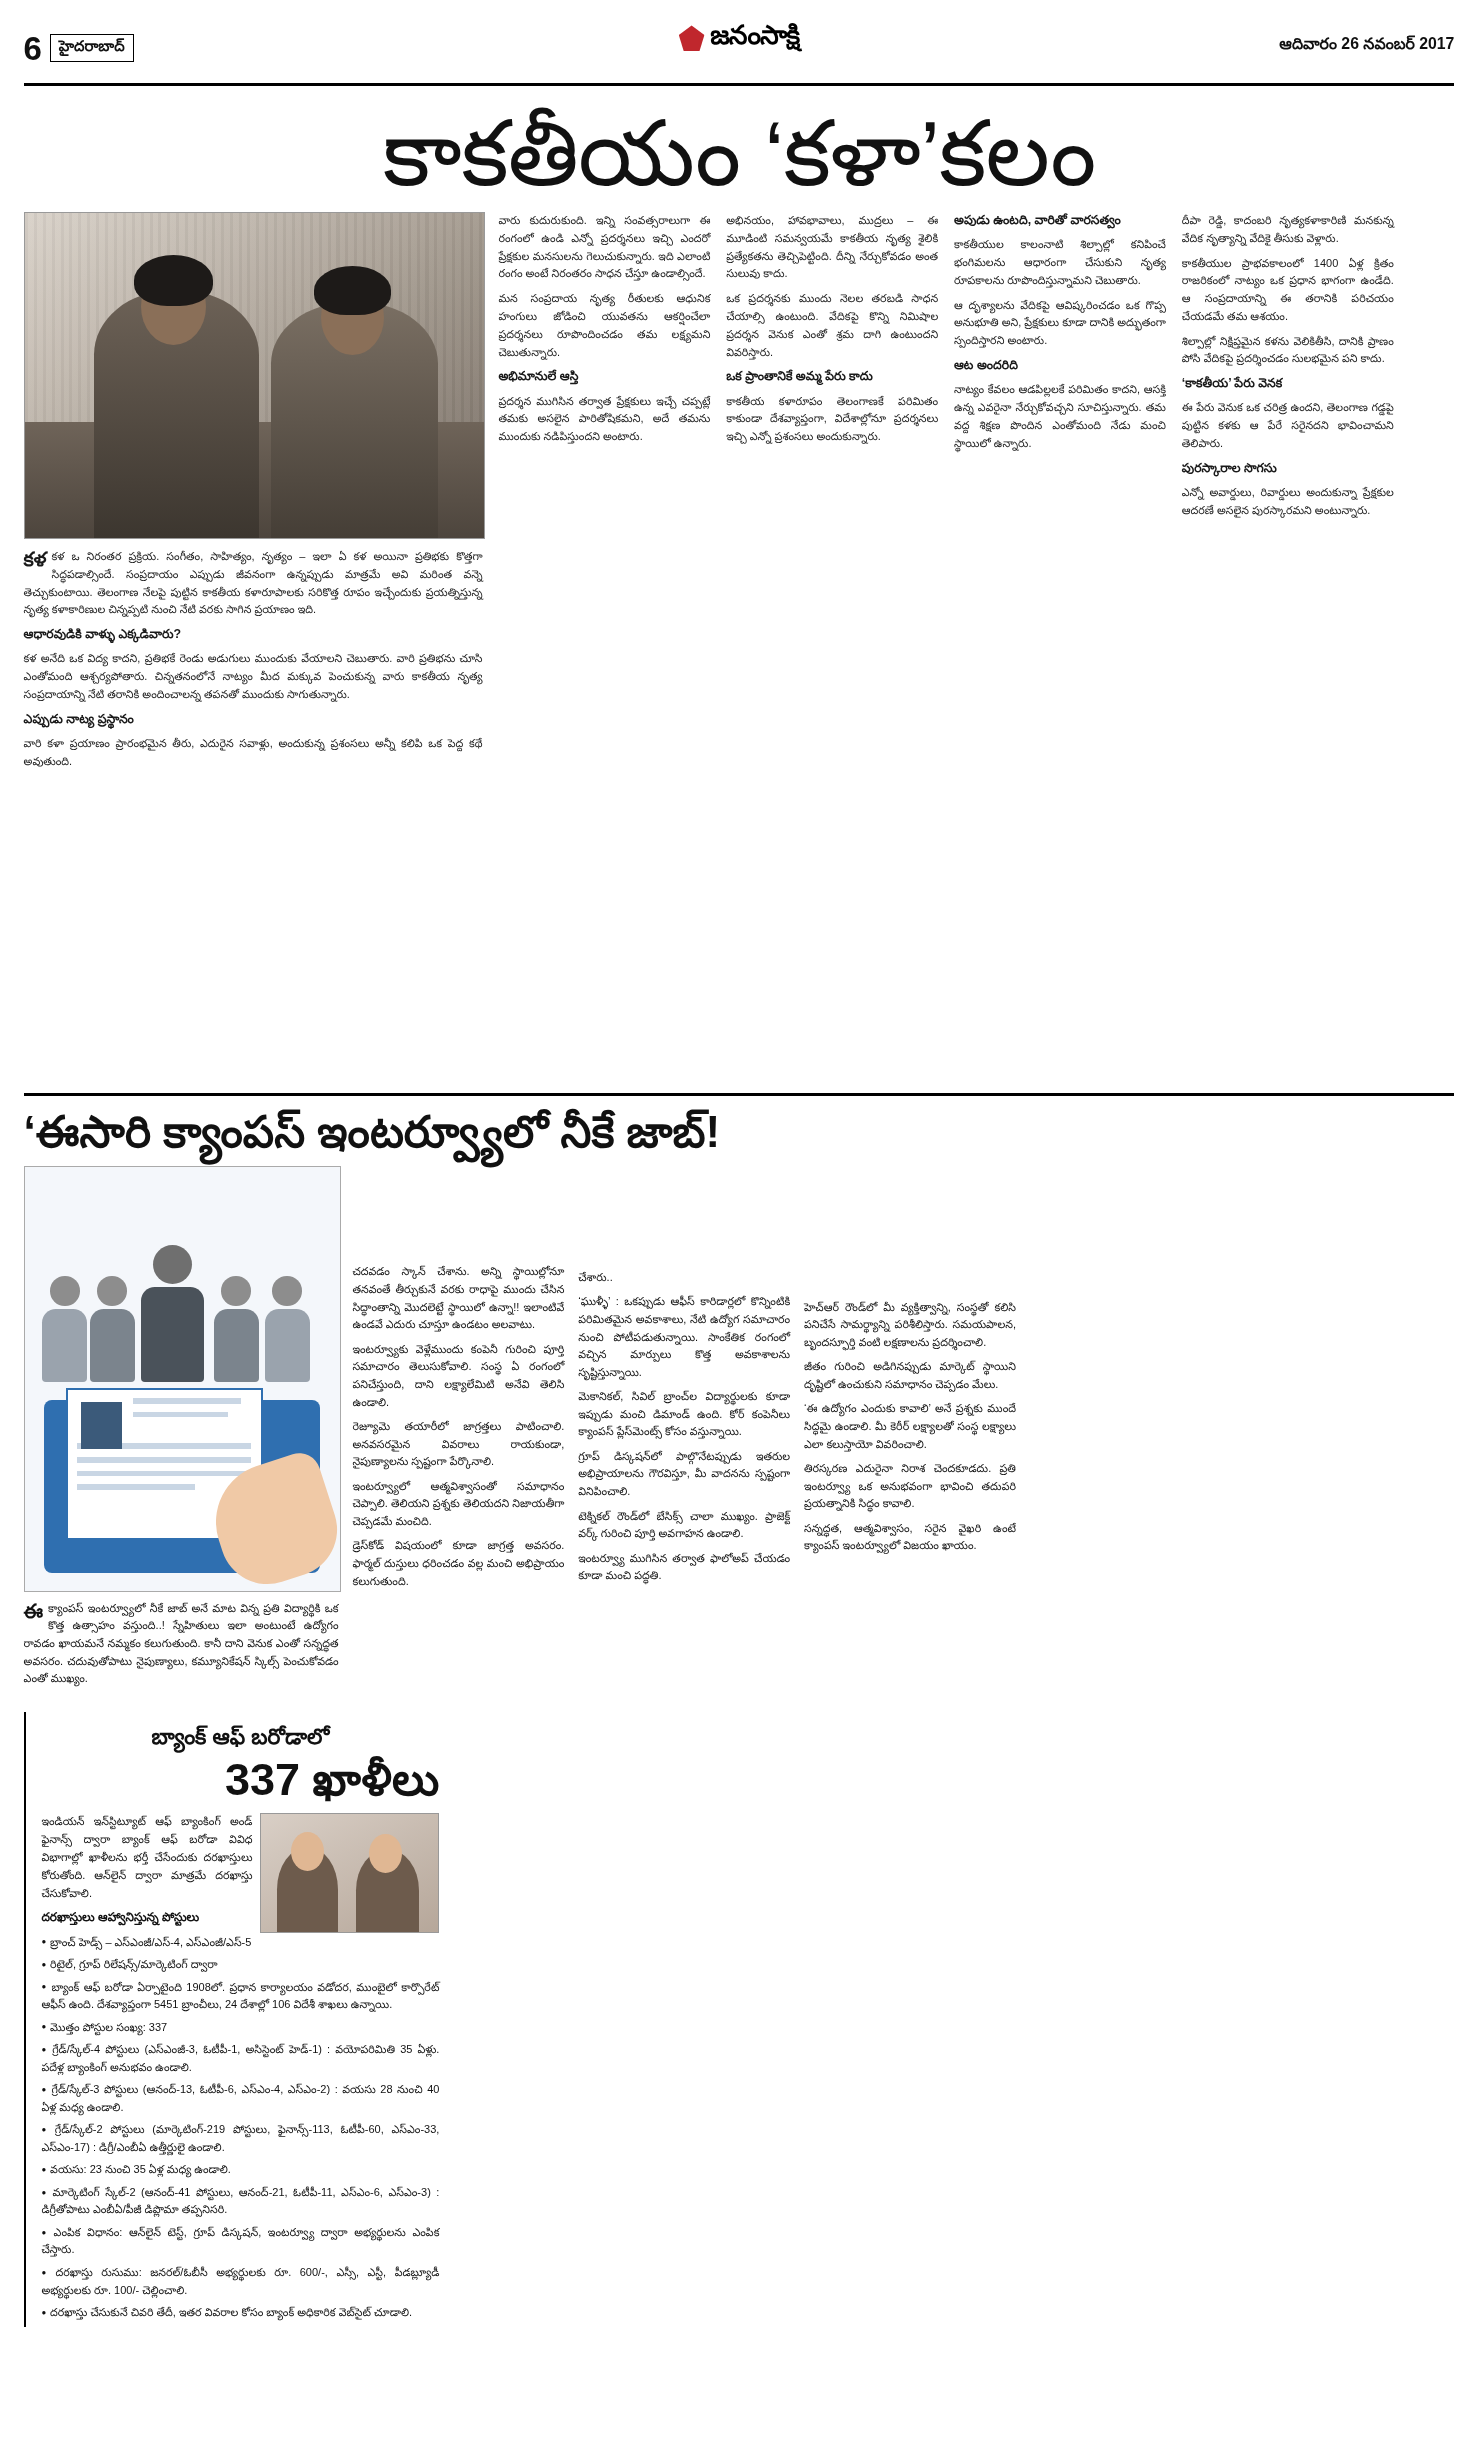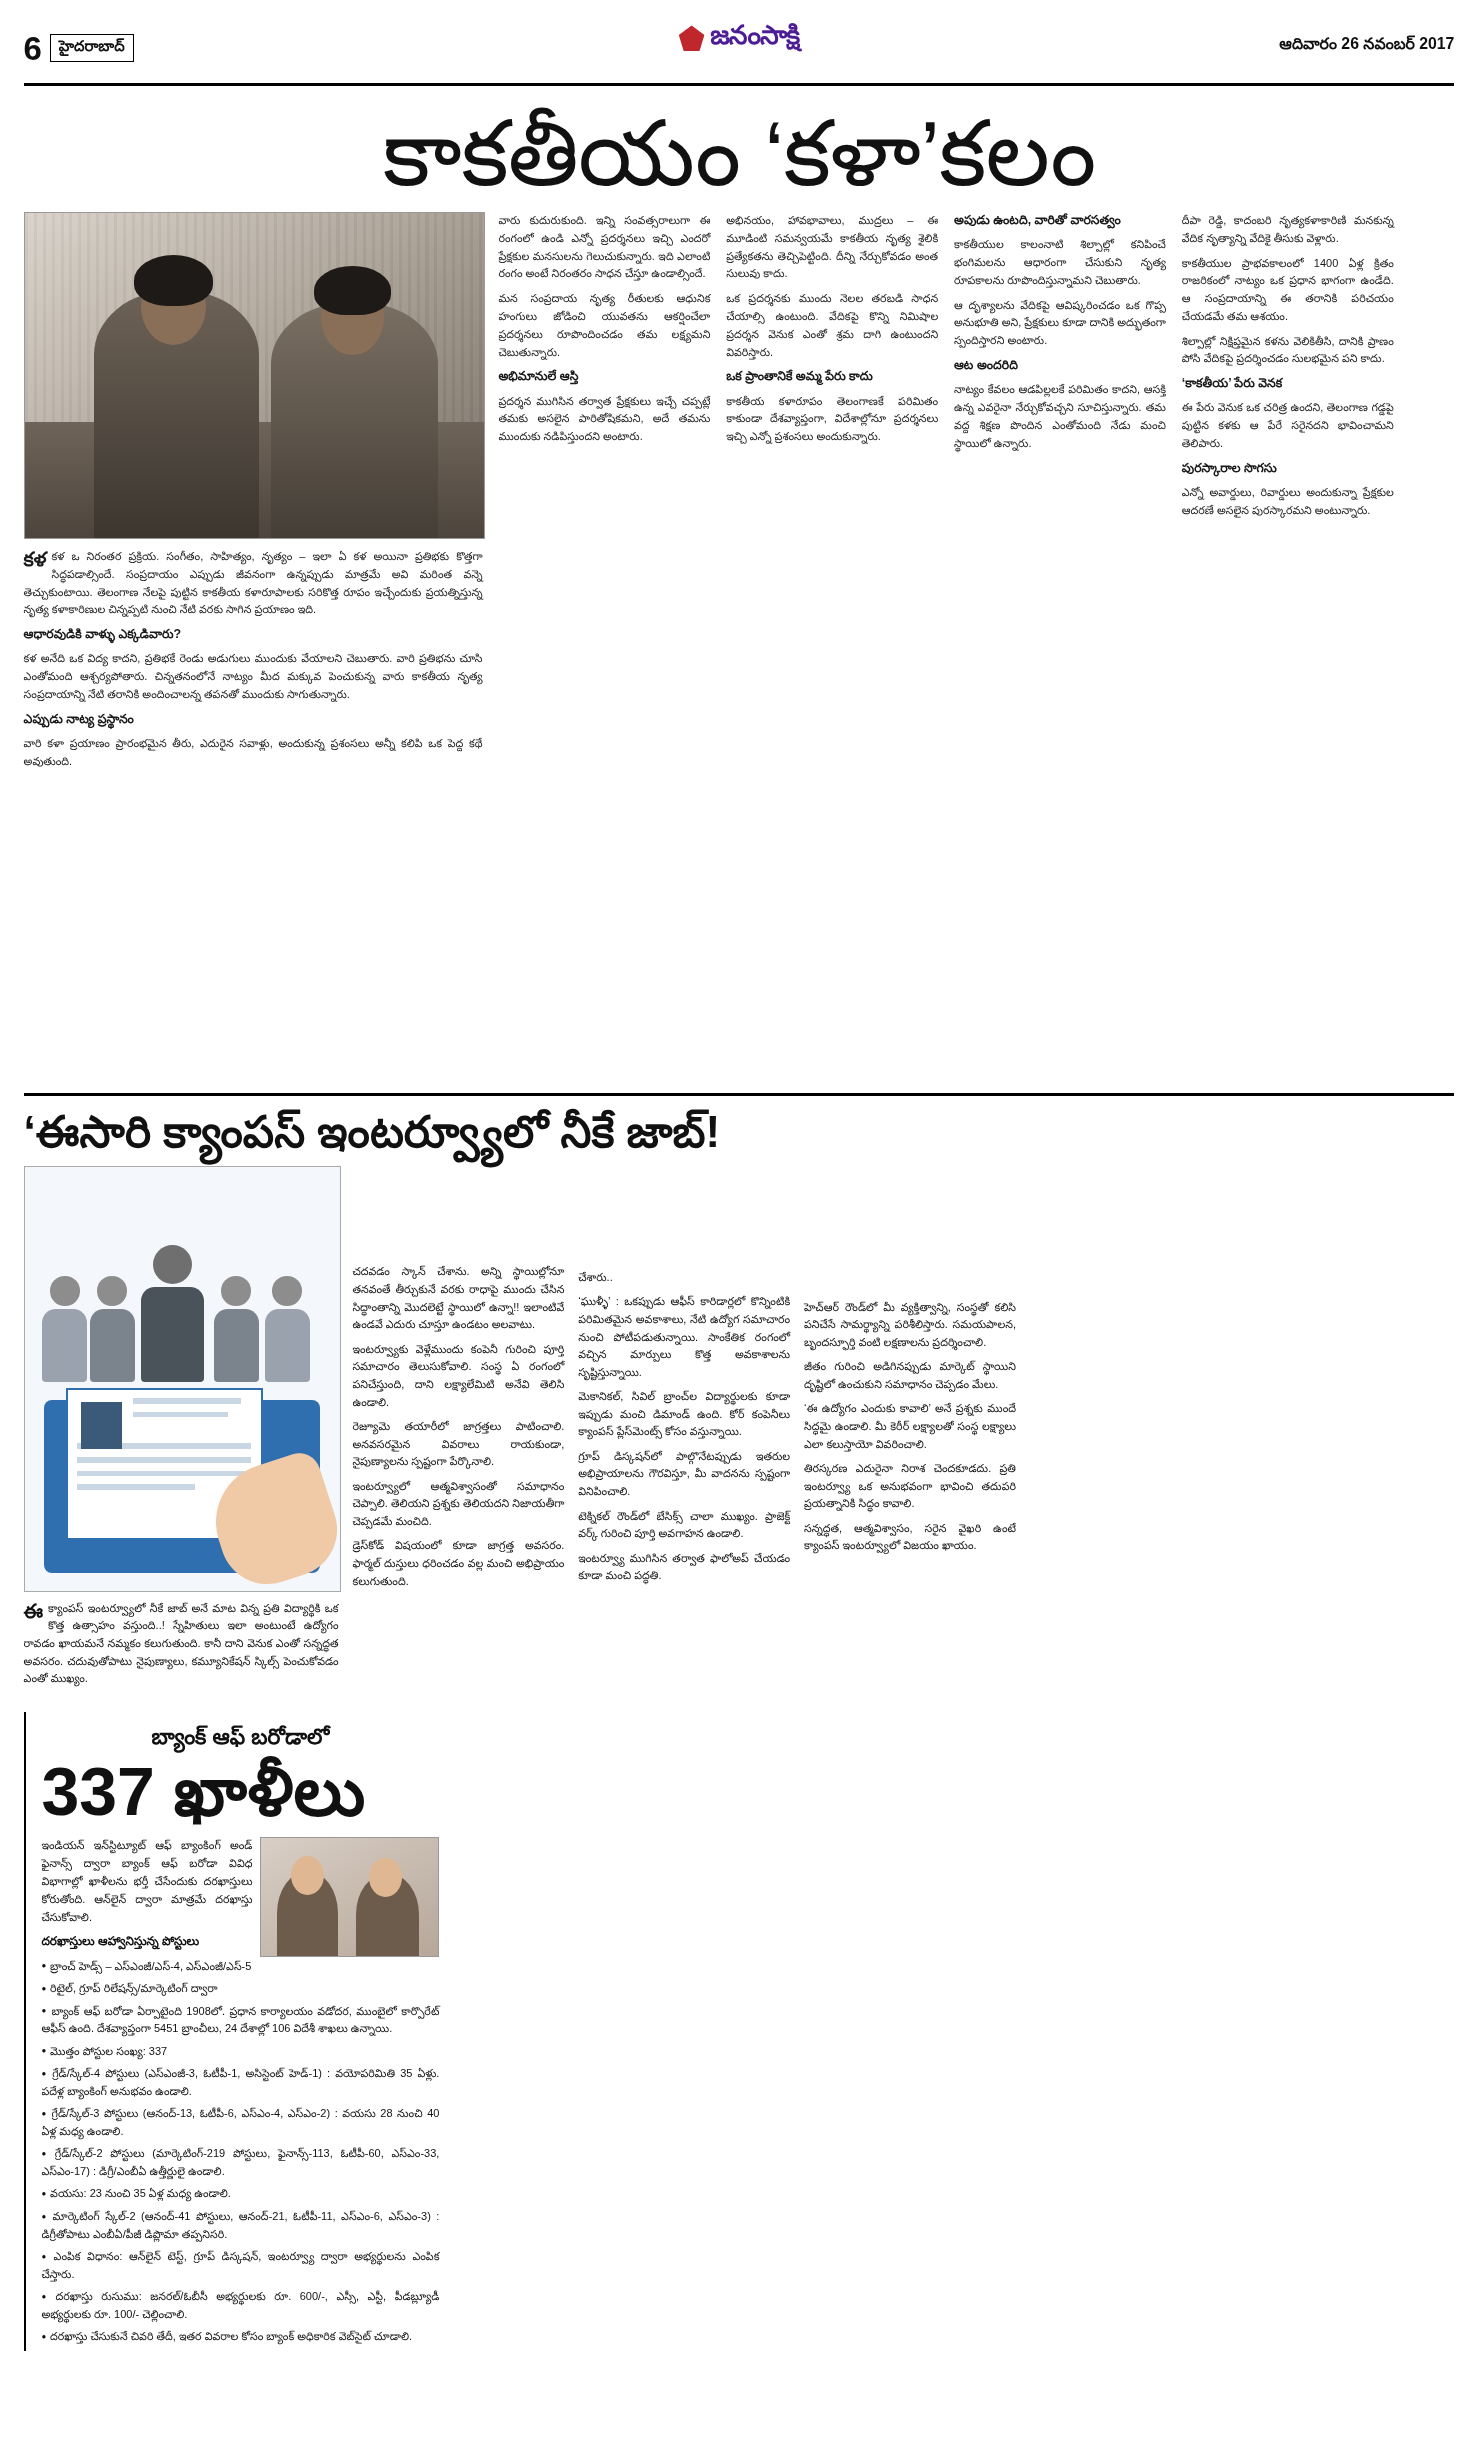--- a/index.html
+++ b/index.html
@@ -38,21 +38,21 @@
   }
   .paper-logo{
     position:absolute;left:50%;top:5.9px;transform:translateX(-50%);
     display:flex;align-items:center;gap:5.9px;
   }
   .logo-mark{
     width:25.6px;height:25.6px;background:#c0272d;
     clip-path:polygon(50% 0%,100% 38%,81% 100%,19% 100%,0% 38%);
   }
   .logo-text{
-    font-size:26.6px;font-weight:bold;color:#4c1d95;letter-spacing:-1px;
+    font-size:26.6px;font-weight:bold;color:#000000;letter-spacing:-1px;
   }
   .issue-date{
     position:absolute;right:0;top:21px;
     font-size:15.8px;font-weight:bold;
   }
 
   
   .main-headline{
     margin:21.7px 23.6px 9.9px 23.6px;
     font-size:91px;
@@ -135,21 +135,21 @@
   .bottom-left{width:997px;}
   .bottom-right{width:398px;border-left:2px solid #000;padding-left:15.8px;}
 
   .sec-headline{
     font-size:44px;font-weight:bold;line-height:1.1;margin:11.8px 0 9.9px 0;
   }
   .sec-headline-right{
     font-size:21.7px;font-weight:bold;text-align:center;margin:11.8px 0 0 0;
   }
   .big-number{
-    font-size:68px;font-weight:bold;text-align:left;line-height:1.05;margin:2px 0 9.9px 0;
+    font-size:45px;font-weight:bold;text-align:right;line-height:1.05;margin:2px 0 9.9px 0;
   }
 
   .bl-cols{display:flex;gap:13.8px;}
   .bl-img{
     width:315px;
   }
   .illus{
     width:315px;height:424px;border:1px solid #aaa;background:#f4f7fb;position:relative;overflow:hidden;
   }
   .illus .crowd{

